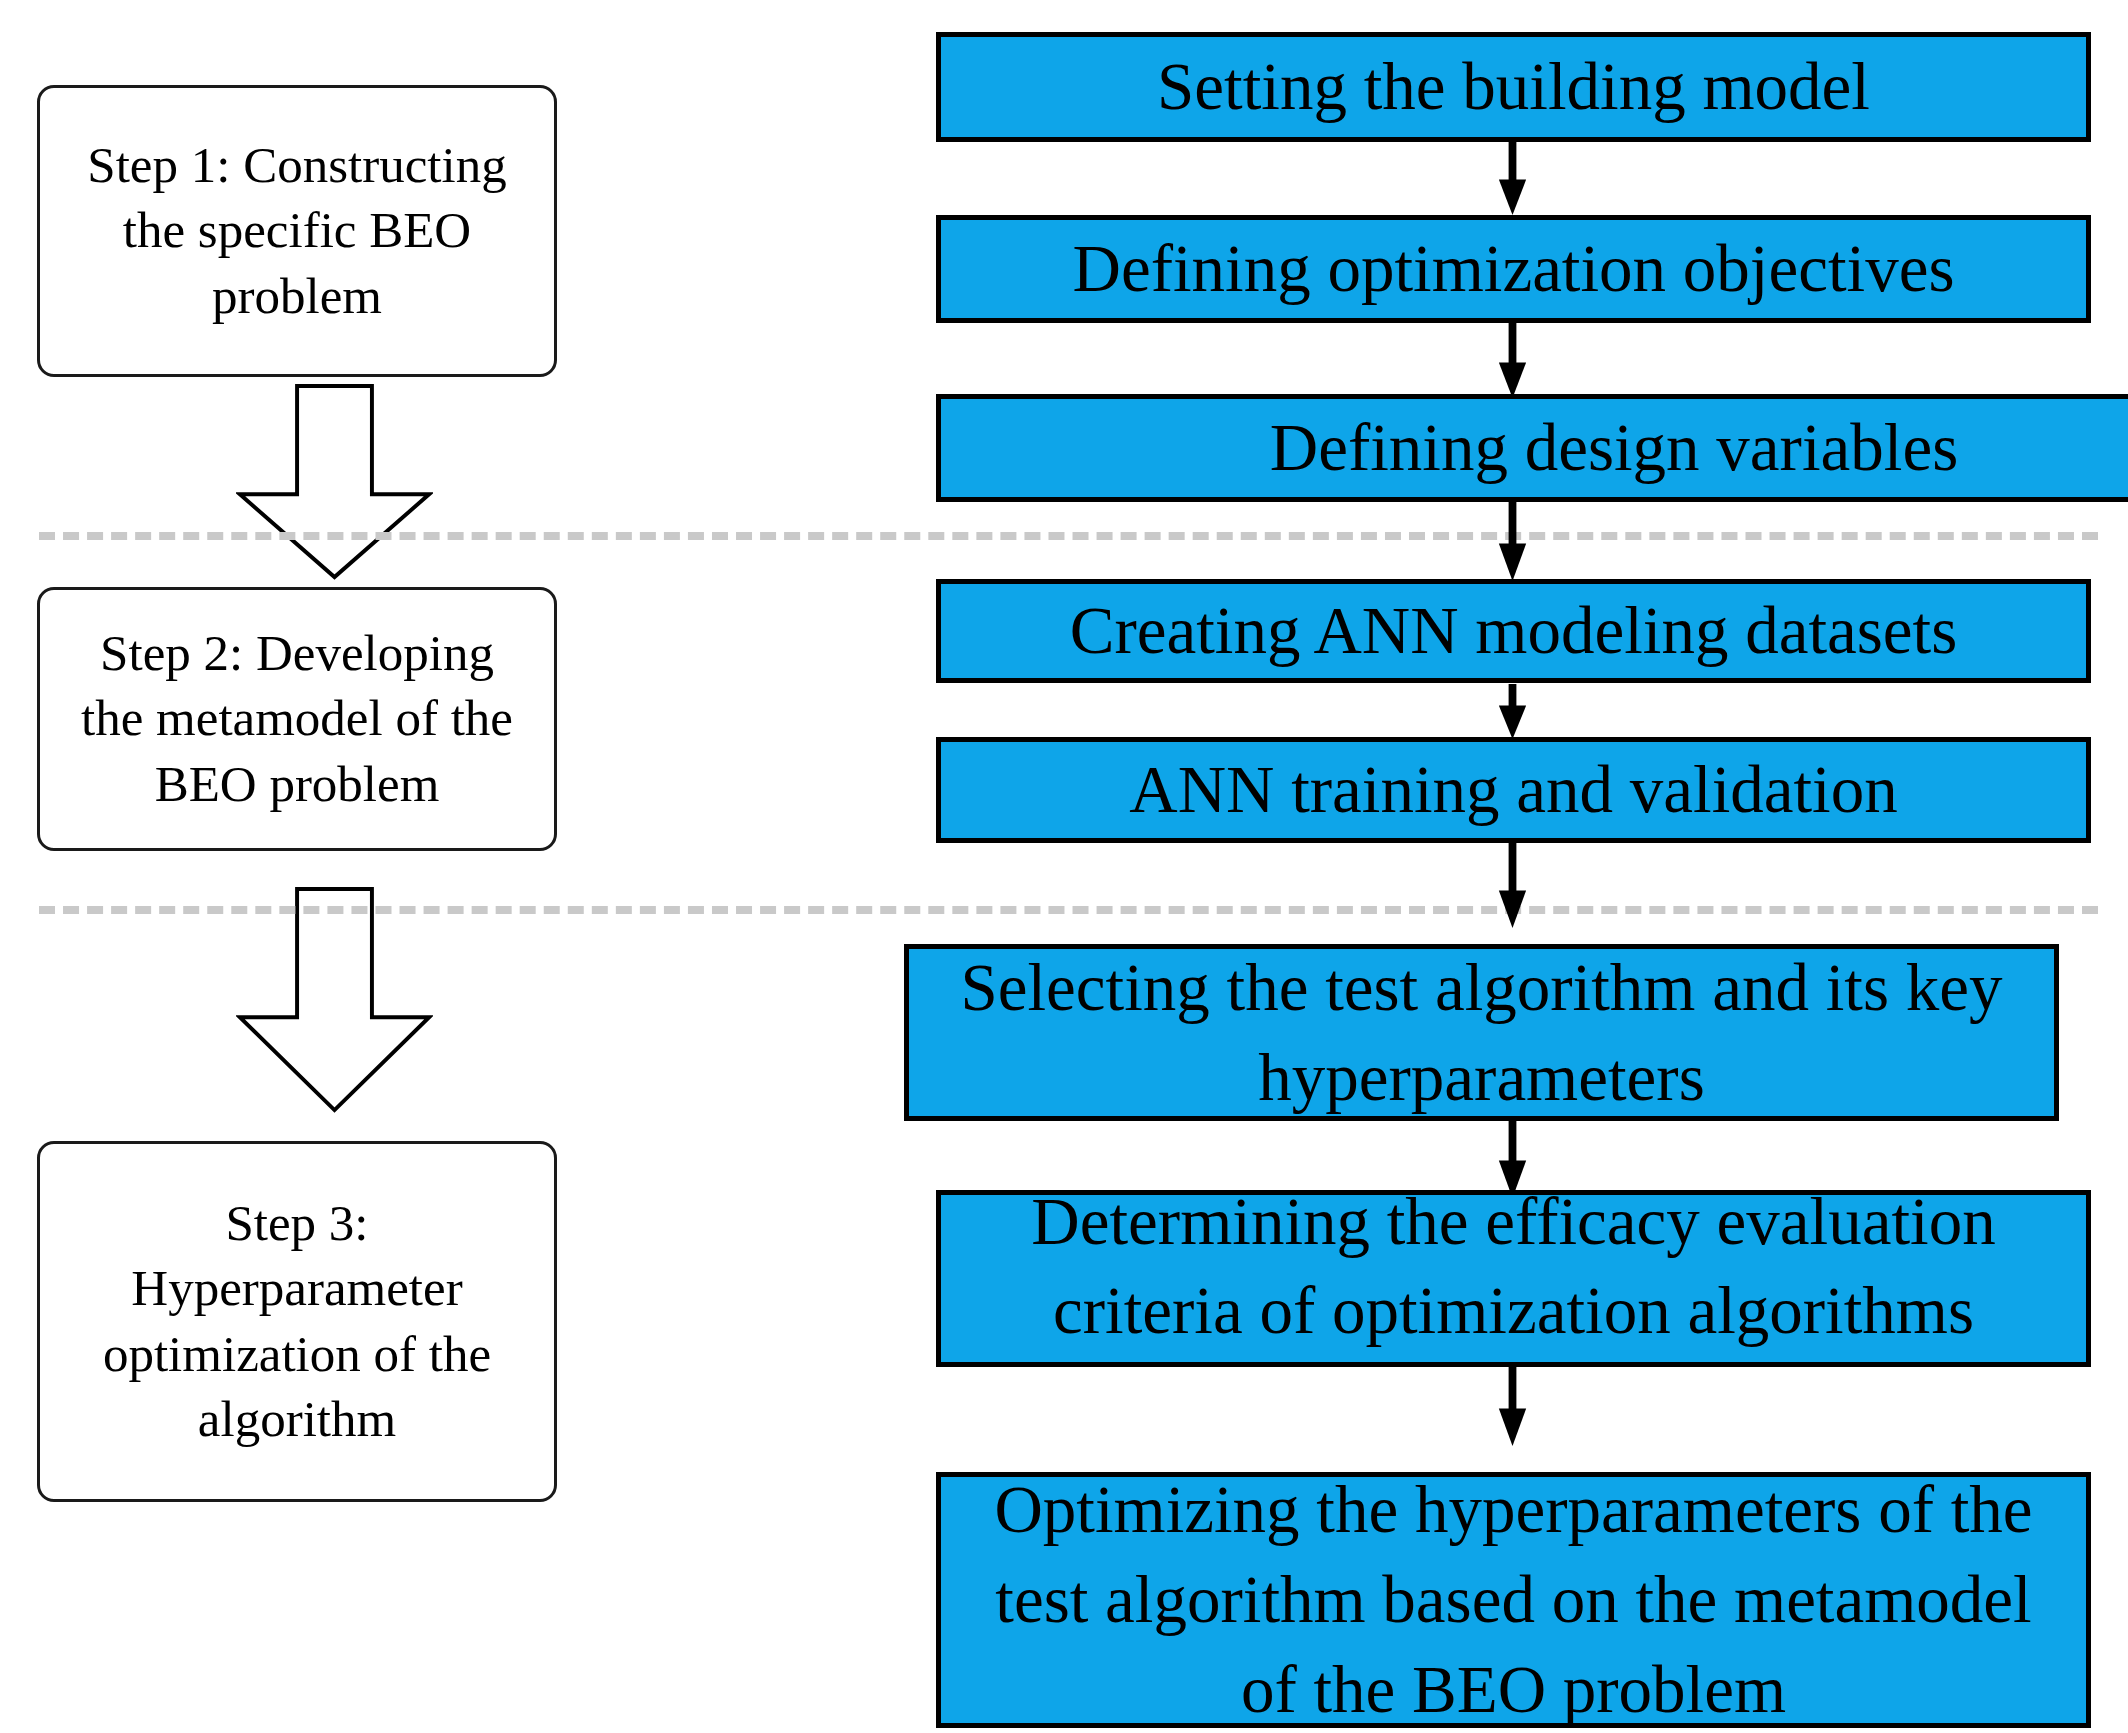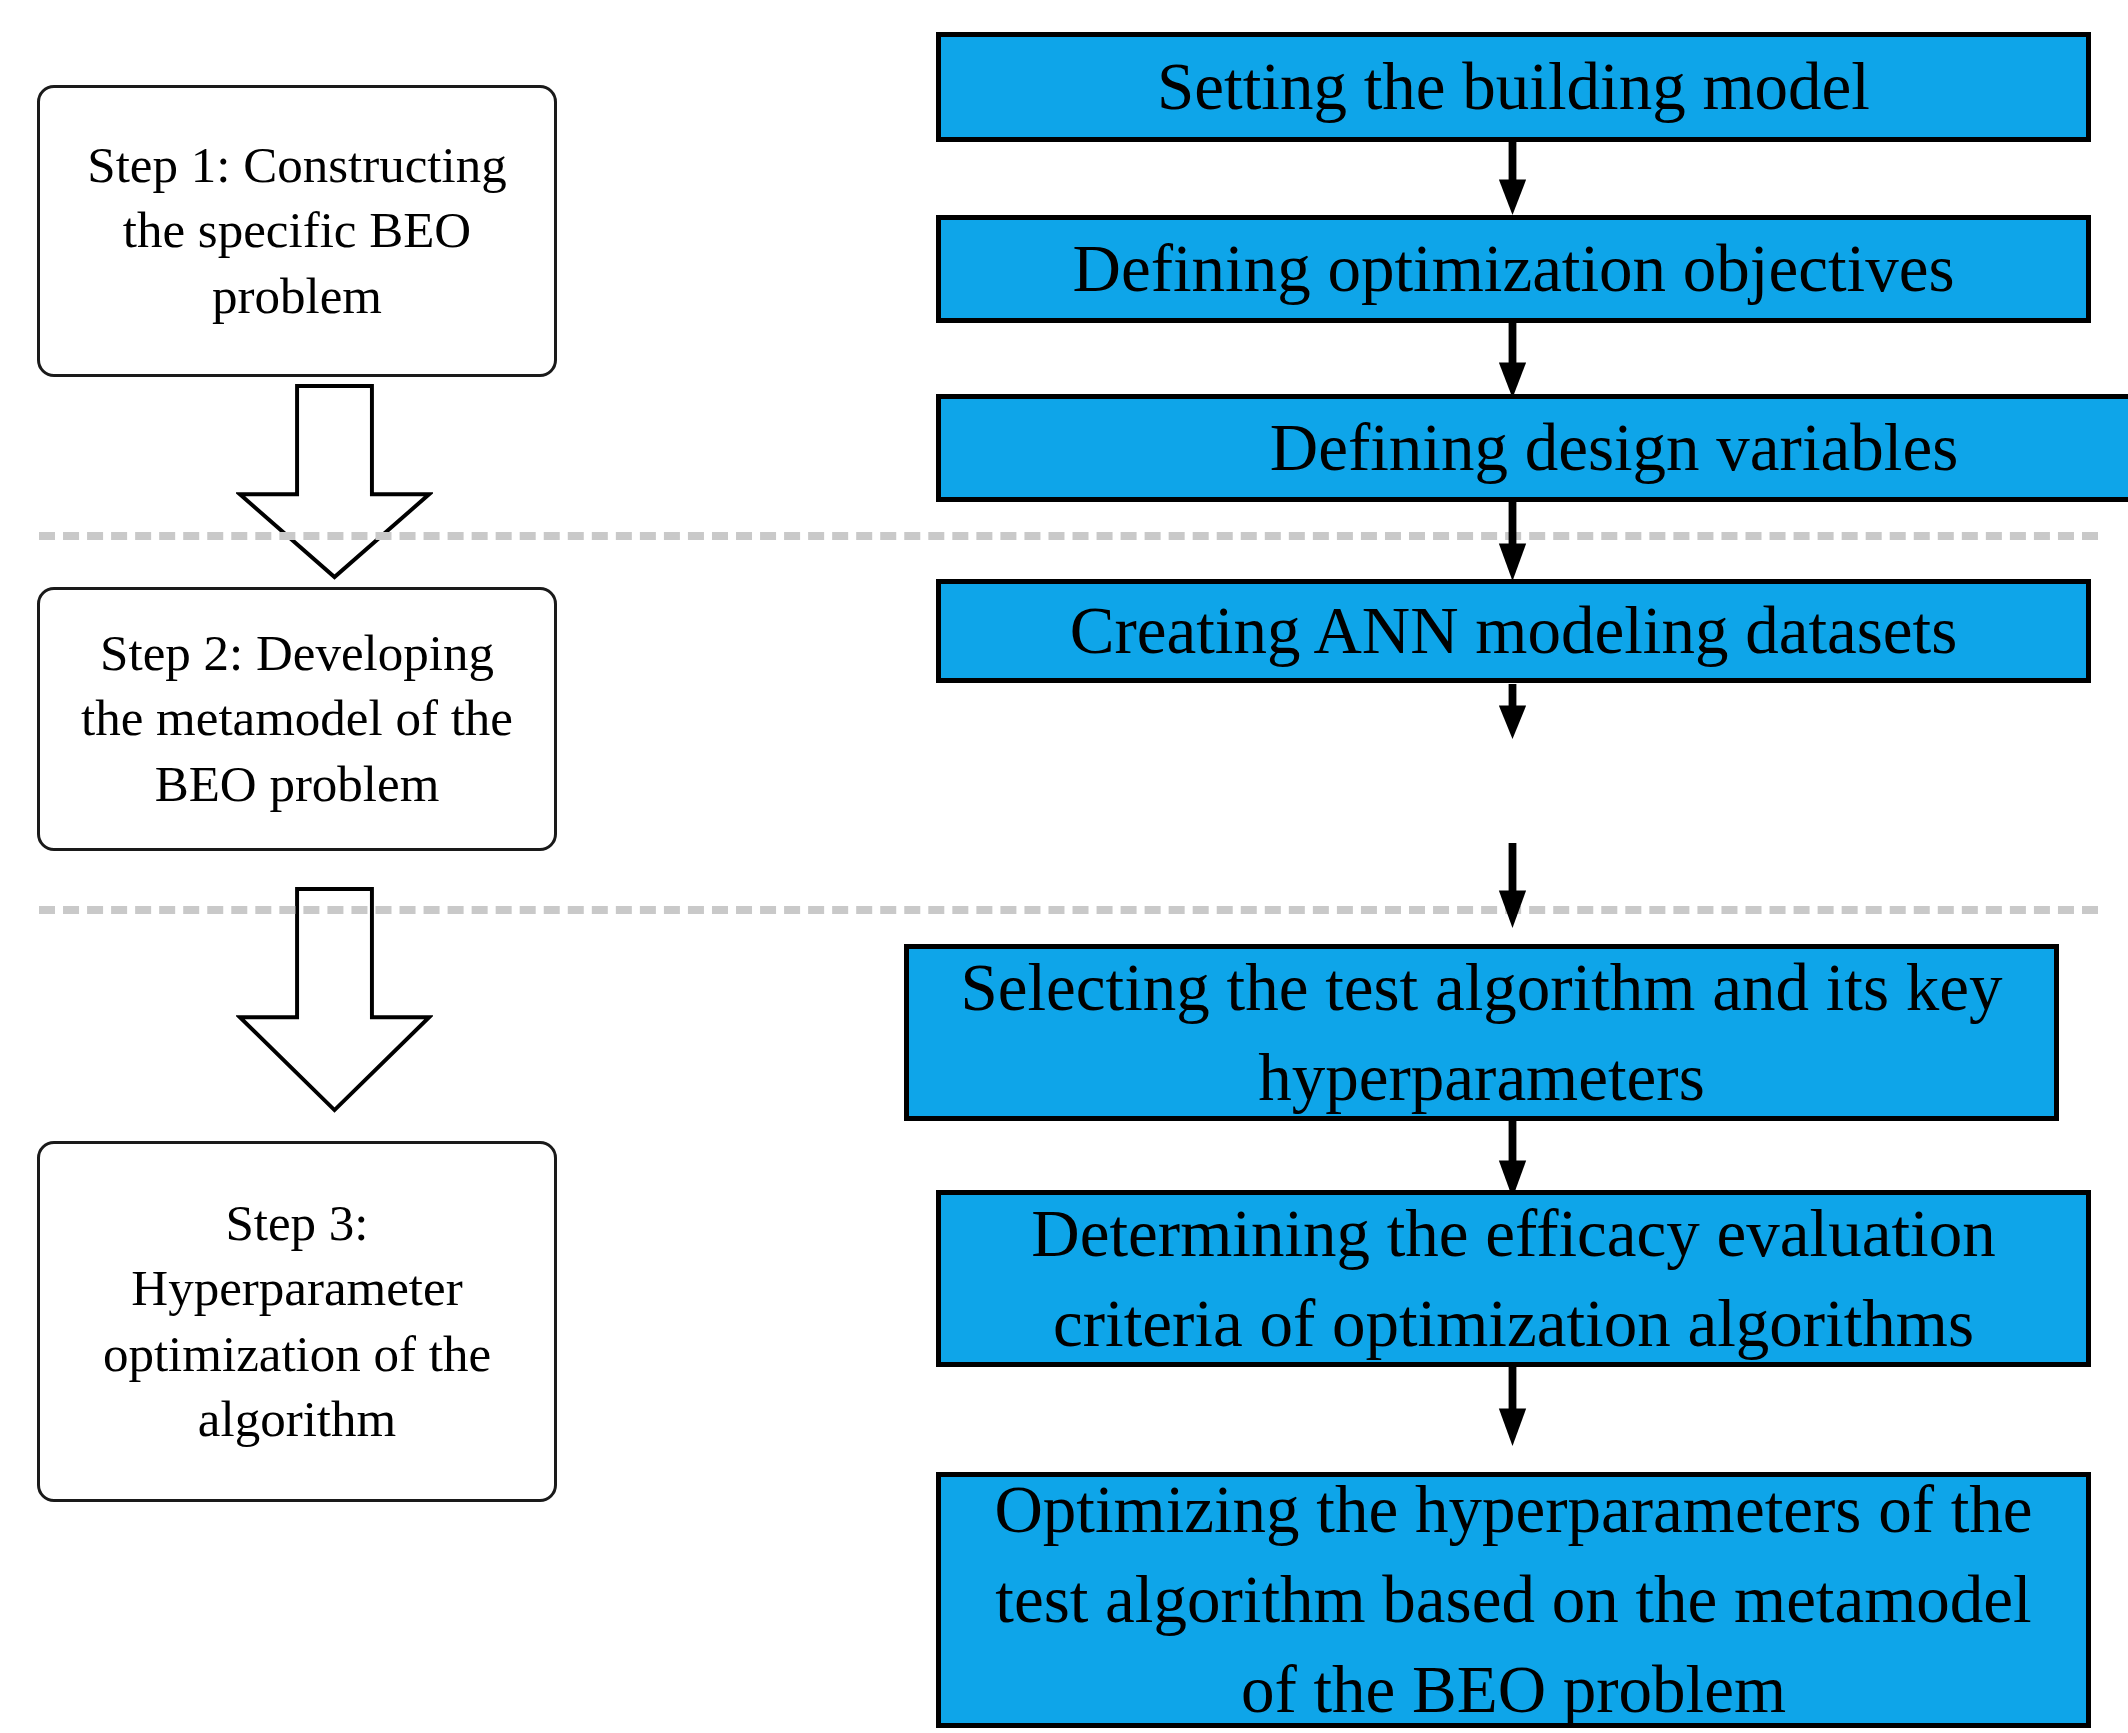--- a/index.html
+++ b/index.html
@@ -158,40 +158,43 @@
     <span class="proc-text">Creating ANN modeling datasets</span>
   </div>
 
   <div class="connector" style="left:1493px; top:684px; height:55px;">
     <svg viewBox="0 0 40 56" preserveAspectRatio="none" aria-hidden="true">
       <line x1="20" y1="0" x2="20" y2="28" stroke="#000000" stroke-width="8"></line>
       <polygon points="6,22 34,22 20,56" fill="#000000"></polygon>
     </svg>
   </div>
 
+  <div class="proc-box" style="left:936px; top:737px; width:1155px; height:106px;">
+    <span class="proc-text">ANN training and validation</span>
+  </div>
 
   <div class="connector" style="left:1493px; top:843px; height:85px;">
     <svg viewBox="0 0 40 86" preserveAspectRatio="none" aria-hidden="true">
       <line x1="20" y1="0" x2="20" y2="54" stroke="#000000" stroke-width="8"></line>
       <polygon points="6,48 34,48 20,86" fill="#000000"></polygon>
     </svg>
   </div>
 
   <div class="proc-box" style="left:904px; top:944px; width:1155px; height:177px;">
     <span class="proc-text">Selecting the test algorithm and its key hyperparameters</span>
   </div>
 
   <div class="connector" style="left:1493px; top:1121px; height:77px;">
     <svg viewBox="0 0 40 78" preserveAspectRatio="none" aria-hidden="true">
       <line x1="20" y1="0" x2="20" y2="46" stroke="#000000" stroke-width="8"></line>
       <polygon points="6,40 34,40 20,78" fill="#000000"></polygon>
     </svg>
   </div>
 
-  <div class="proc-box" style="left:936px; top:1190px; width:1155px; height:177px;">
+  <div class="proc-box" style="left:936px; top:1190px; width:1155px; height:177px;align-items:flex-end;">
     <span class="proc-text">Determining the efficacy evaluation criteria of optimization algorithms</span>
   </div>
 
   <div class="connector" style="left:1493px; top:1367px; height:79px;">
     <svg viewBox="0 0 40 80" preserveAspectRatio="none" aria-hidden="true">
       <line x1="20" y1="0" x2="20" y2="48" stroke="#000000" stroke-width="8"></line>
       <polygon points="6,42 34,42 20,80" fill="#000000"></polygon>
     </svg>
   </div>
 

